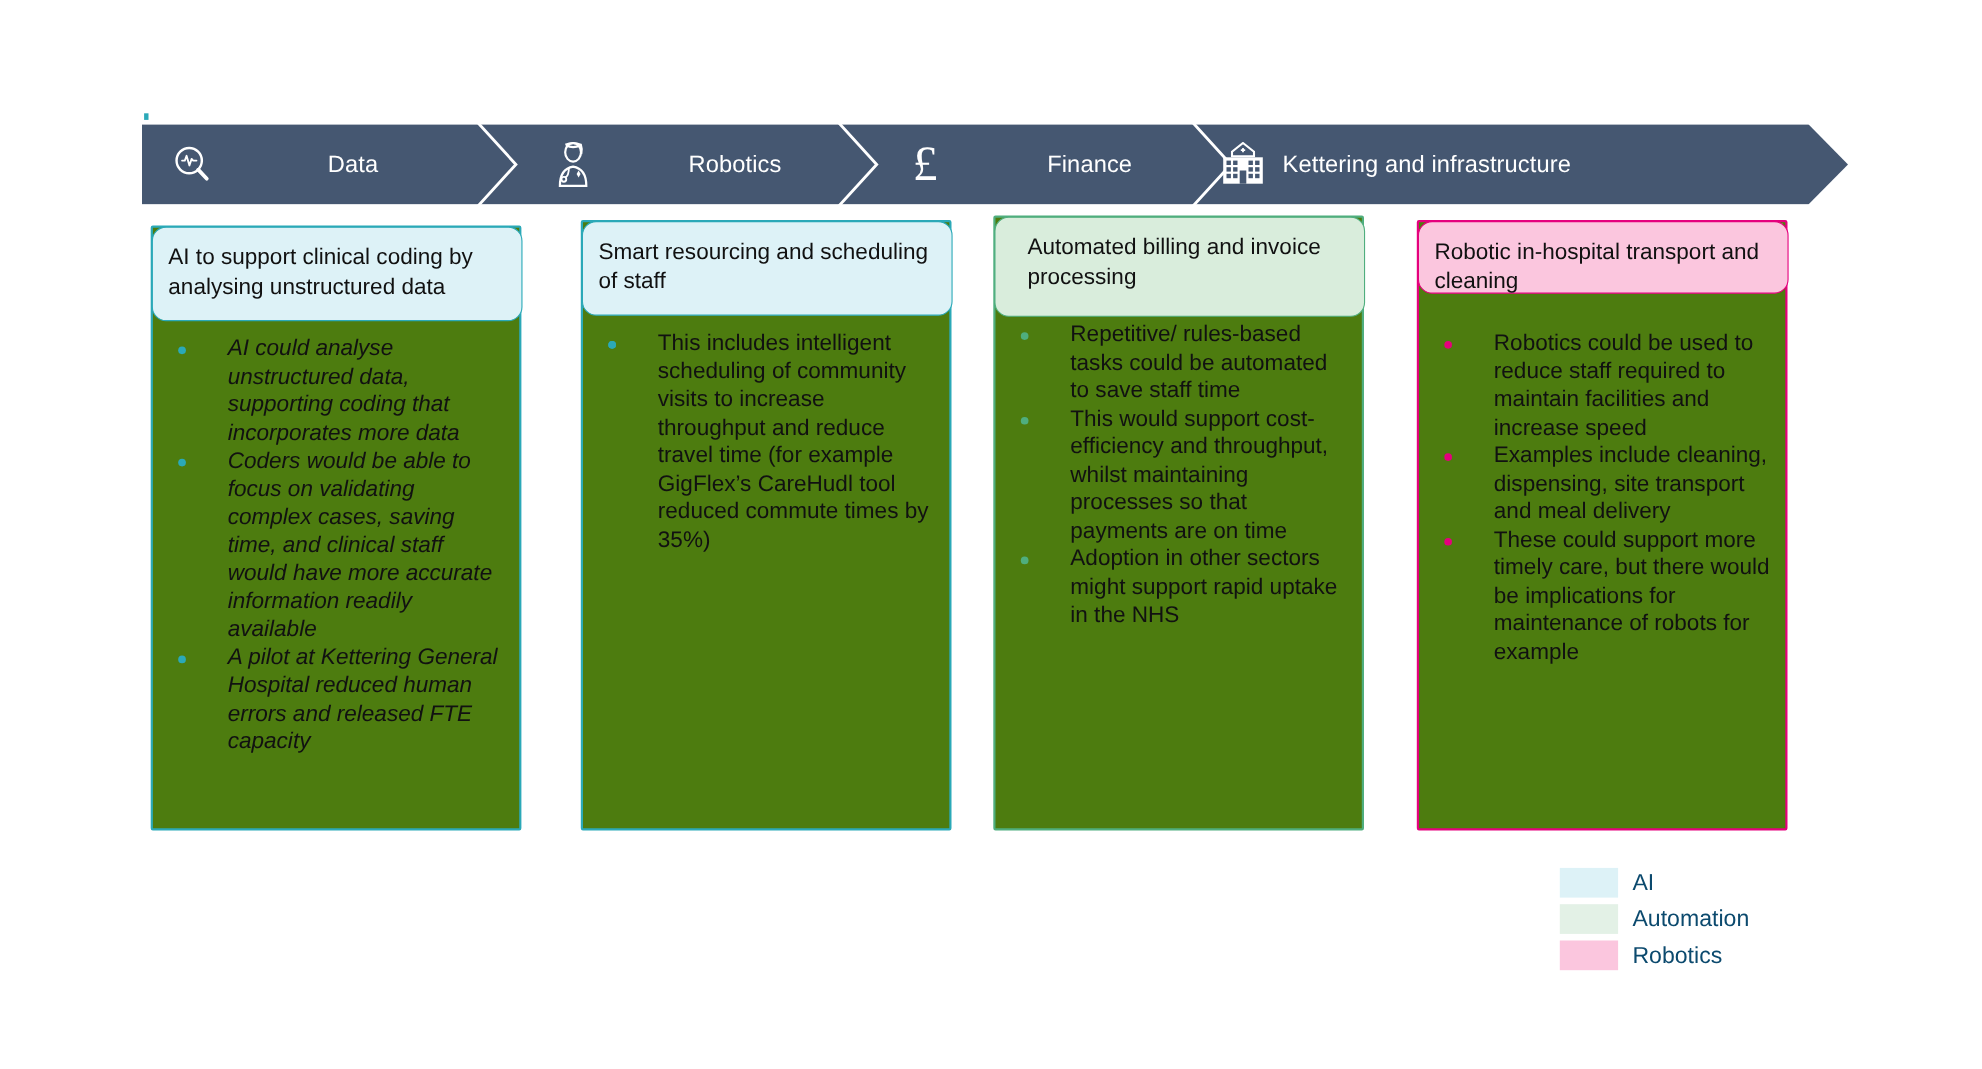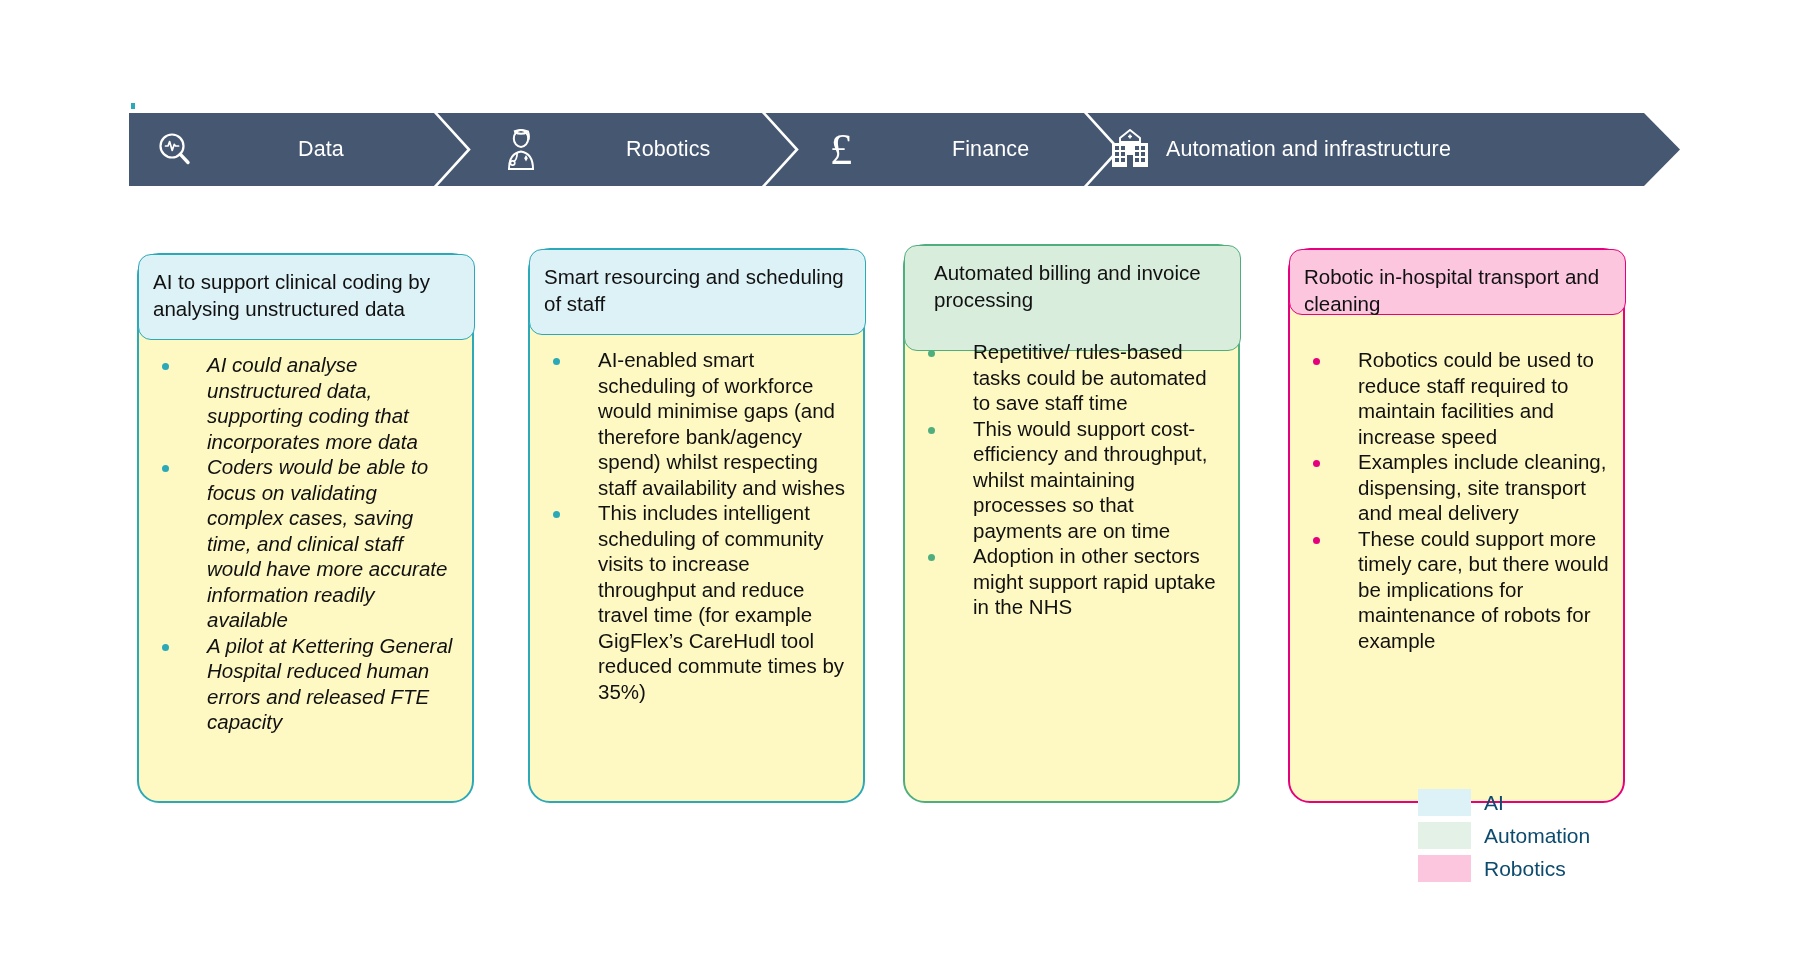--- a/index.html
+++ b/index.html
@@ -66,24 +66,23 @@
   .notch {
     position: absolute;
     top: -1px;
     width: 46px;
     height: 75px;
   }
 
   
   .card {
     position: absolute;
-    border-radius: 22px;
+    border-radius: 2px;
     box-sizing: border-box;
-    background: #fef9c3;
-    margin-top: 48px;
+    background: #4d7c0f;
   }
   .card-head {
     position: absolute;
     left: -1px;
     top: -1px;
     box-sizing: border-box;
     border-radius: 13px;
     padding: 13px 14px 10px 14px;
     font-size: 20.5px;
     line-height: 1.32;
@@ -224,47 +223,47 @@
           <rect x="28" y="23" width="4" height="4"></rect>
             <rect x="34" y="23" width="4" height="4"></rect>
           <rect x="8" y="29" width="4" height="4"></rect>
             <rect x="14" y="29" width="4" height="4"></rect>
           <rect x="28" y="29" width="4" height="4"></rect>
             <rect x="34" y="29" width="4" height="4"></rect>
           <rect x="20" y="26" width="6" height="12"></rect>
         </g>
       </svg>
     </span>
-    <span class="seg-label" style="left:57px;top:24px;">Automation and infrastructure</span>
+    <span class="seg-label" style="left:57px;top:24px;">Kettering and infrastructure</span>
   </div>
 </div>
 
 <div class="card ai" style="left:137px;top:205px;width:337px;height:550px;">
   <div class="card-head" style="width:337px;height:86px;">AI to support clinical coding by analysing unstructured data</div>
   <div class="card-body" style="top:97px;font-style:italic;">
     <ul class="bullets">
       <li><span class="dot"></span><span>AI could analyse unstructured data, supporting coding that incorporates more data</span></li>
       <li><span class="dot"></span><span>Coders would be able to focus on validating complex cases, saving time, and clinical staff would have more accurate information readily available</span></li>
       <li><span class="dot"></span><span>A pilot at Kettering General Hospital reduced human errors and released FTE capacity</span></li>
     </ul>
   </div>
 </div>
 
 <div class="card ai" style="left:528px;top:200px;width:337px;height:555px;">
   <div class="card-head" style="width:337px;height:86px;">Smart resourcing and scheduling of staff</div>
   <div class="card-body" style="top:97px;">
     <ul class="bullets">
-      <li><span class="dot"></span><span>AI-enabled smart scheduling of workforce would minimise gaps (and therefore bank/agency spend) whilst respecting staff availability and wishes</span></li>
+      <li><span class="dot"></span></li>
       <li><span class="dot"></span><span>This includes intelligent scheduling of community visits to increase throughput and reduce travel time (for example GigFlex’s CareHudl tool reduced commute times by 35%)</span></li>
     </ul>
   </div>
 </div>
 
 <div class="card auto" style="left:903px;top:196px;width:337px;height:559px;">
-  <div class="card-head" style="width:337px;height:106px;padding-left:29px;">Automated billing and invoice processing</div>
+  <div class="card-head" style="width:337px;height:91px;padding-left:29px;">Automated billing and invoice processing</div>
   <div class="card-body" style="top:93px;">
     <ul class="bullets">
       <li><span class="dot"></span><span>Repetitive/ rules-based tasks could be automated to save staff time</span></li>
       <li><span class="dot"></span><span>This would support cost-efficiency and throughput, whilst maintaining processes so that payments are on time</span></li>
       <li><span class="dot"></span><span>Adoption in other sectors might support rapid uptake in the NHS</span></li>
     </ul>
   </div>
 </div>
 
 <div class="card robo" style="left:1288px;top:200px;width:337px;height:555px;">

